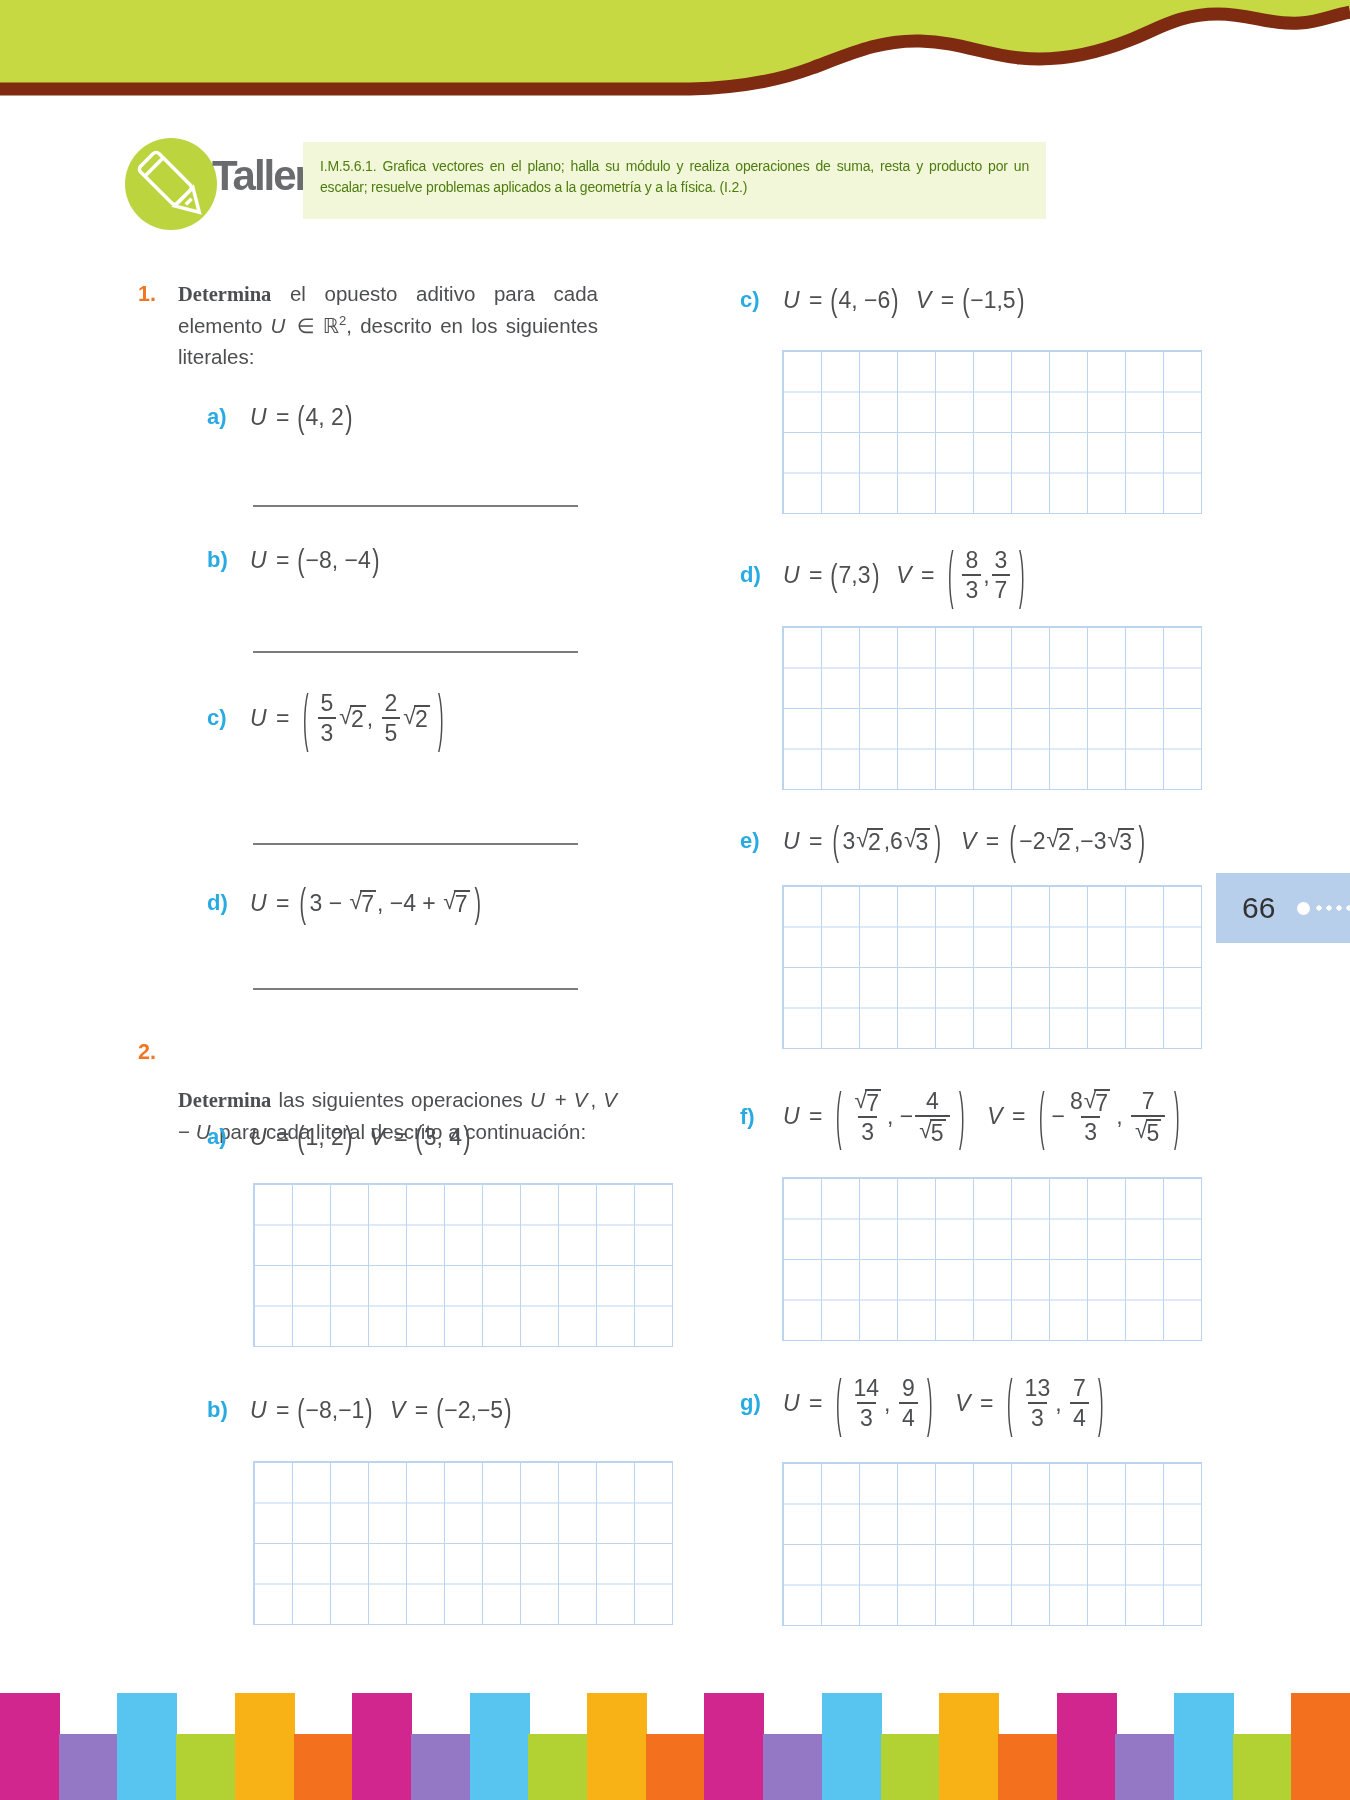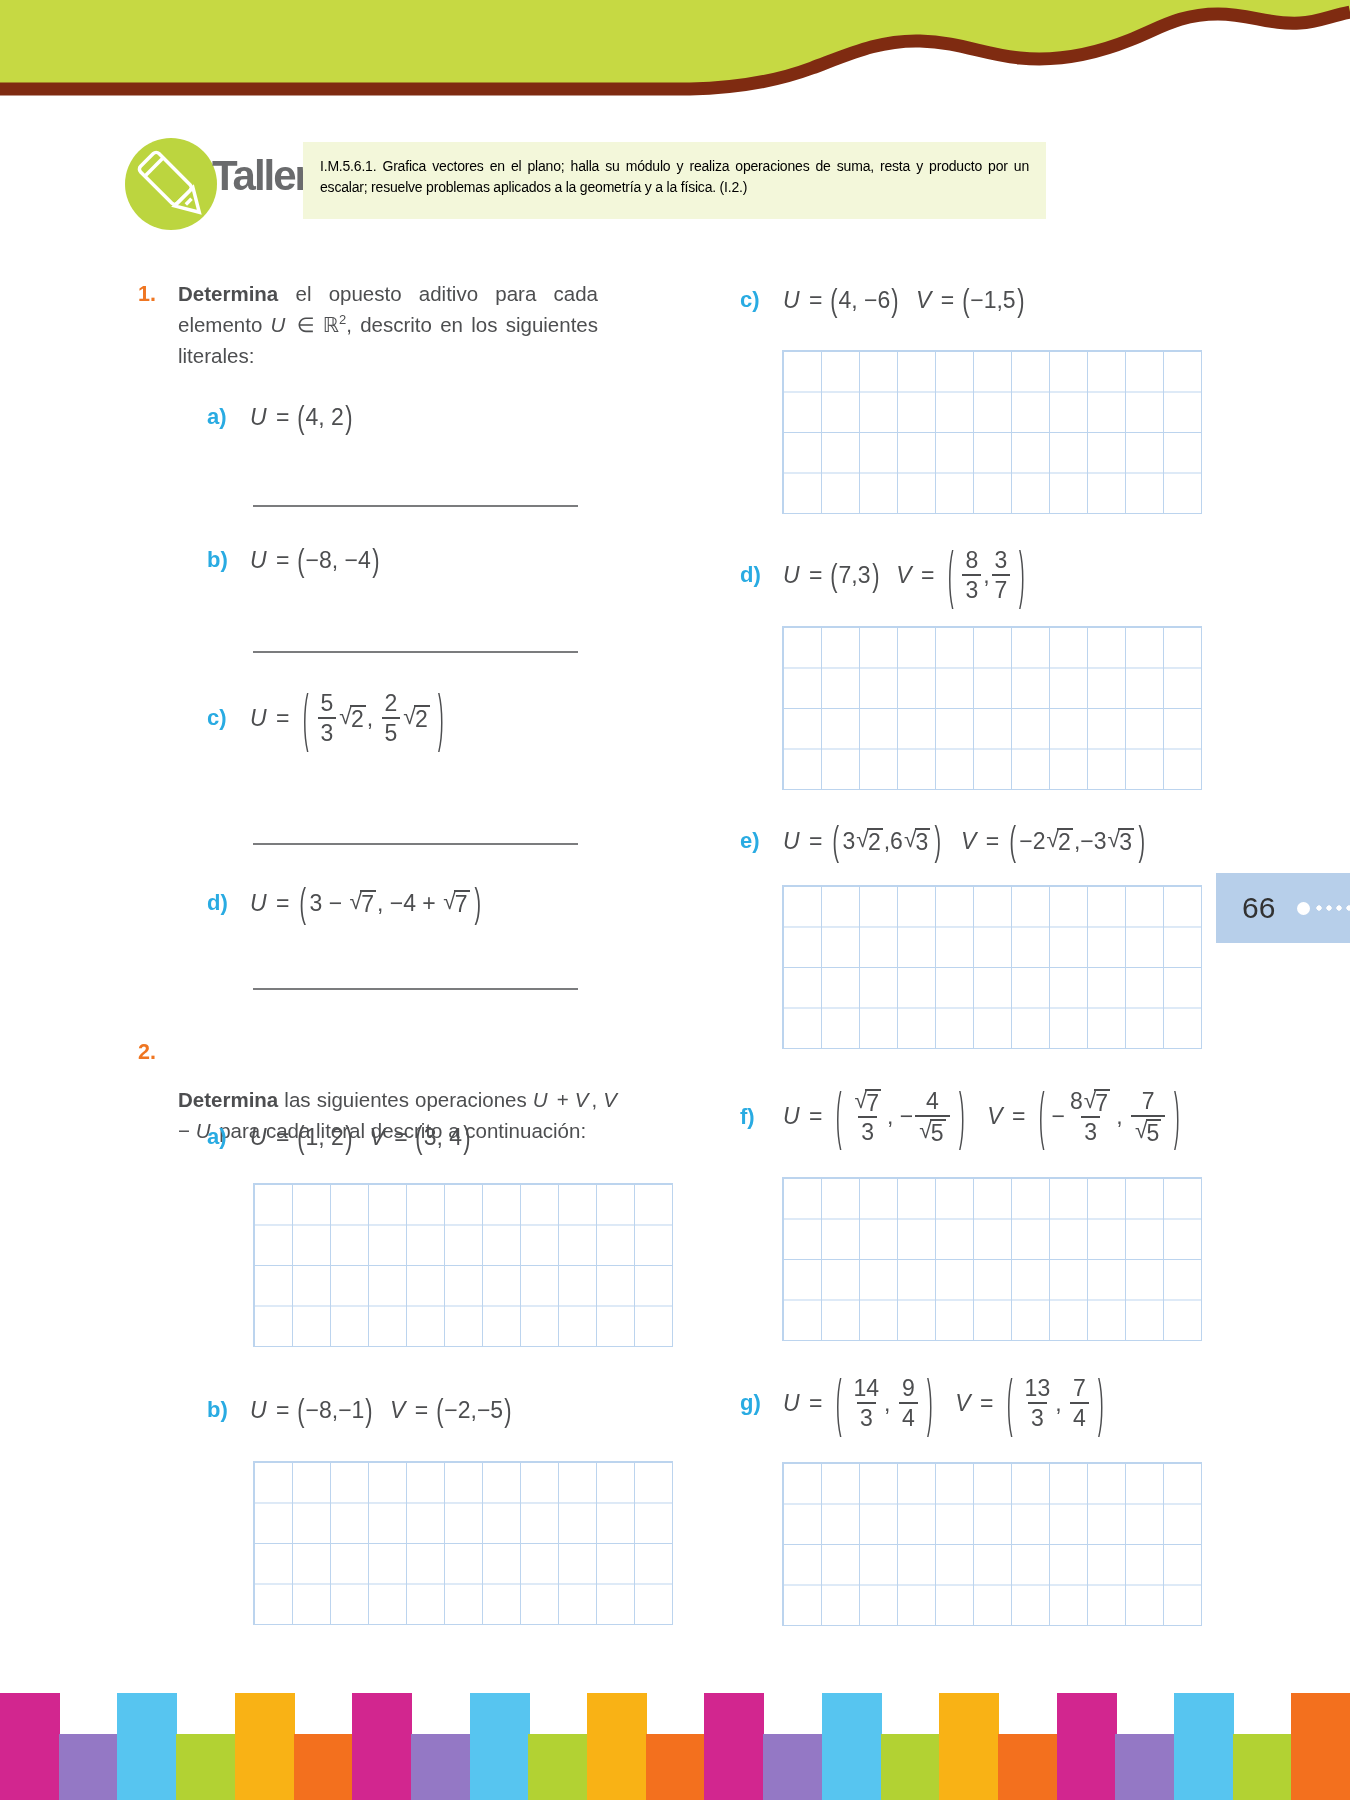--- a/index.html
+++ b/index.html
@@ -8,36 +8,36 @@
 
   
   .band{position:absolute;left:0;top:0;width:1350px;height:120px;}
 
   
   .logo-svg{position:absolute;left:120px;top:134px;}
   .logo-word{position:absolute;left:212px;top:152px;font-size:42px;font-weight:700;
              color:#6a6b6d;letter-spacing:-2px;}
   .cream-box{position:absolute;left:303px;top:142px;width:743px;height:77px;
              background:#f3f7da;box-sizing:border-box;padding:14px 17px 0 17px;}
-  .cream-box .std{font-size:14px;letter-spacing:-0.2px;line-height:1.5;color:#000000;
+  .cream-box .std{font-size:14px;letter-spacing:-0.2px;line-height:1.5;color:#4d7c0f;
                   text-align:justify;}
 
   
   .ex-intro{position:absolute;display:flex;}
   .ex-num{width:40px;flex:none;font-weight:700;color:#ef7622;font-size:21.5px;line-height:1.52;}
   .ex-text{font-size:20.5px;line-height:1.52;text-align:justify;color:#4d4e50;}
   #ex1{left:138px;top:278px;}  #ex1 .ex-text{width:420px;}
   #ex2{left:138px;top:1036px;} #ex2 .ex-text{width:442px;margin-top:48px;}
 
   
   .row{position:absolute;display:flex;align-items:center;font-size:23px;color:#4d4e50;}
   .lab{width:43px;flex:none;font-weight:700;color:#29abe2;font-size:22px;}
   .math{display:flex;align-items:center;white-space:pre;}
   .mi{font-style:italic;margin-right:3px;}
-  .mb{font-weight:700;}
+  .mb{font-weight:700;font-family:Liberation Serif, serif;}
   sup{font-size:13px;}
   .gap{display:inline-block;width:16px;}
   .par{display:inline-block;font-weight:400;}
   .par-s{transform:scale(0.95,1.35);padding:0 1px;}
   .par-m{transform:scale(0.85,1.8);margin:0 3px;}
   .par-b{transform:scale(0.72,2.7);margin:0 6px;}
   .frac{display:inline-flex;flex-direction:column;align-items:center;line-height:1.08;margin:0 2px;}
   .frac .fn{display:flex;align-items:flex-start;padding:0 3px 1px 3px;}
   .frac .fd{display:flex;align-items:flex-start;border-top:2px solid #4d4e50;padding:2px 3px 0 3px;}
   .sqrt{display:inline-flex;align-items:flex-start;margin:0 1px;}

